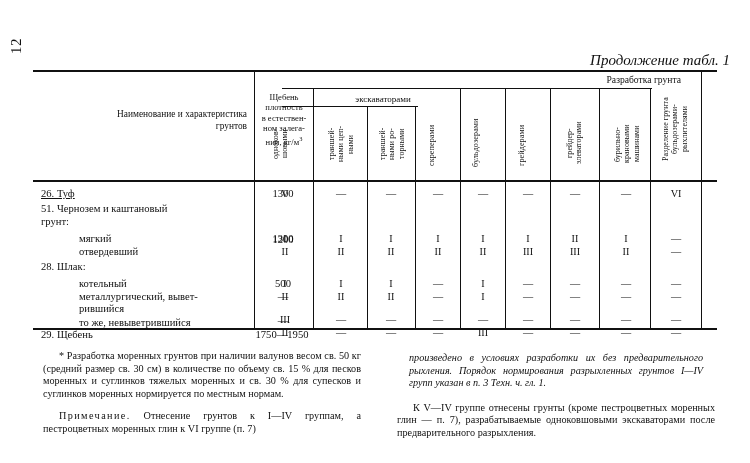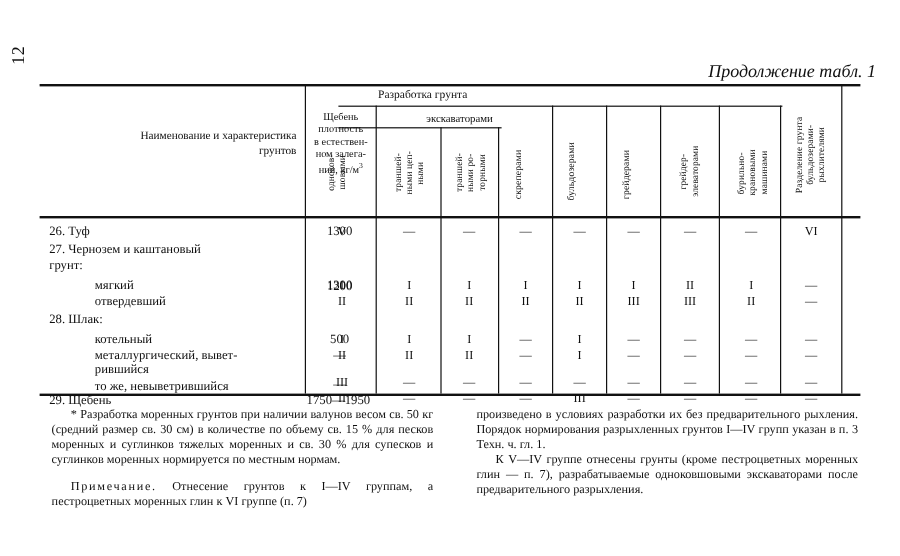--- a/index.html
+++ b/index.html
@@ -43,21 +43,21 @@
     position:absolute;left:6px;top:38px;width:208px;
     text-align:right;font-size:9.4px;line-height:12px;
   }
   .hdr-dens{
     position:absolute;left:224px;top:22px;width:54px;
     text-align:center;font-size:8.6px;line-height:10.4px;
   }
   .hdr-dens sup{font-size:6.4px;}
   .hdr-razrab{
     position:absolute;left:282px;top:4px;width:366px;
-    text-align:left;font-size:9.6px;
+    text-align:right;font-size:9.6px;
   }
   .hdr-exk{
     position:absolute;left:282px;top:24px;width:136px;
     text-align:center;font-size:9px;
   }
   .vhdr{
     position:absolute;
     writing-mode:vertical-rl;
     transform:rotate(180deg);
     font-size:7.9px;line-height:9.4px;
@@ -68,21 +68,21 @@
   .vhdr.big{font-size:8.1px;line-height:9.6px;}
 
   
   .lbl{position:absolute;font-size:10.6px;line-height:12.4px;white-space:nowrap;}
   .num{position:absolute;font-size:10.6px;text-align:center;white-space:nowrap;}
   .cell{position:absolute;font-size:10.2px;text-align:center;width:30px;}
 
   
   .notes{position:absolute;left:33px;top:340px;width:684px;}
   .col{position:absolute;width:318px;font-size:10.2px;line-height:12.6px;text-align:justify;}
-  .col.l{left:10px;}
+  .col.l{left:10px;margin-top:10px;}
   .col.r{left:364px;}
   .ind{text-indent:16px;}
   .sp{letter-spacing:1.4px;}
 </style>
 </head>
 <body>
 
 <div class="page">
 
   <div class="page-number">12</div>
@@ -134,33 +134,33 @@
     <div class="vhdr big" style="left:484px;top:44px;height:62px;width:22px;">грейдерами</div>
     <div class="vhdr" style="left:532px;top:40px;height:66px;width:28px;">грейдер-
 элеваторами</div>
     <div class="vhdr" style="left:580px;top:42px;height:64px;width:34px;">бурильно-
 крановыми
 машинами</div>
     <div class="vhdr" style="left:628px;top:12px;height:94px;width:34px;">Разделение грунта
 бульдозерами-
 рыхлителями</div>
 
-    <div class="lbl" style="left:8px;top:118px;">26. Туф</div>
+    <div class="lbl" style="left:8px;top:118px;text-decoration:underline;">26. Туф</div>
     <div class="num" style="left:224px;top:118px;width:52px;">1300</div>
     <div class="cell" style="left:237px;top:118px;">V</div>
     <div class="cell" style="left:293px;top:118px;">—</div>
     <div class="cell" style="left:343px;top:118px;">—</div>
     <div class="cell" style="left:390px;top:118px;">—</div>
     <div class="cell" style="left:435px;top:118px;">—</div>
     <div class="cell" style="left:480px;top:118px;">—</div>
     <div class="cell" style="left:527px;top:118px;">—</div>
     <div class="cell" style="left:578px;top:118px;">—</div>
     <div class="cell" style="left:628px;top:118px;">VI</div>
 
-    <div class="lbl" style="left:8px;top:133px;">27.  Чернозем   и   каштановый</div>
+    <div class="lbl" style="left:8px;top:133px;">51.  Чернозем   и   каштановый</div>
 
     <div class="lbl" style="left:8px;top:146px;">грунт:</div>
 
     <div class="lbl" style="left:46px;top:163px;">мягкий</div>
     <div class="num" style="left:224px;top:163px;width:52px;">1300</div>
     <div class="cell" style="left:237px;top:163px;">I</div>
     <div class="cell" style="left:293px;top:163px;">I</div>
     <div class="cell" style="left:343px;top:163px;">I</div>
     <div class="cell" style="left:390px;top:163px;">I</div>
     <div class="cell" style="left:435px;top:163px;">I</div>
@@ -242,19 +242,19 @@
         <span>*</span>
         <span>Разработка моренных грунтов при наличии валунов весом св. 50 кг (средний размер св. 30 см) в количестве по объему св. 15 %   для песков моренных и суглинков  тяжелых моренных и св. 30 % для  супесков и суглинков моренных нормируется по местным нормам.</span>
       </p>
       <p style="margin:10px 0 0 0;" class="ind">
         <span class="sp">Примечание.</span>
         <span>Отнесение грунтов к I—IV группам, а пестроцветных моренных глин к VI группе (п. 7)</span>
       </p>
     </div>
 
     <div class="col r" style="top:0px;">
-      <p style="margin:0;">произведено в условиях разработки их без предварительного рыхления. Порядок нормирования   разрыхленных грунтов I—IV групп указан в п. 3 Техн. ч. гл. 1.</p>
+      <p style="margin:12px;font-style:italic;">произведено в условиях разработки их без предварительного рыхления. Порядок нормирования   разрыхленных грунтов I—IV групп указан в п. 3 Техн. ч. гл. 1.</p>
       <p style="margin:0;" class="ind">К V—IV группе отнесены грунты (кроме пестроцветных моренных глин — п. 7), разрабатываемые одноковшовыми экскаваторами после предварительного разрыхления.</p>
     </div>
 
   </div>
 
 </div>
 
 </body></html>

